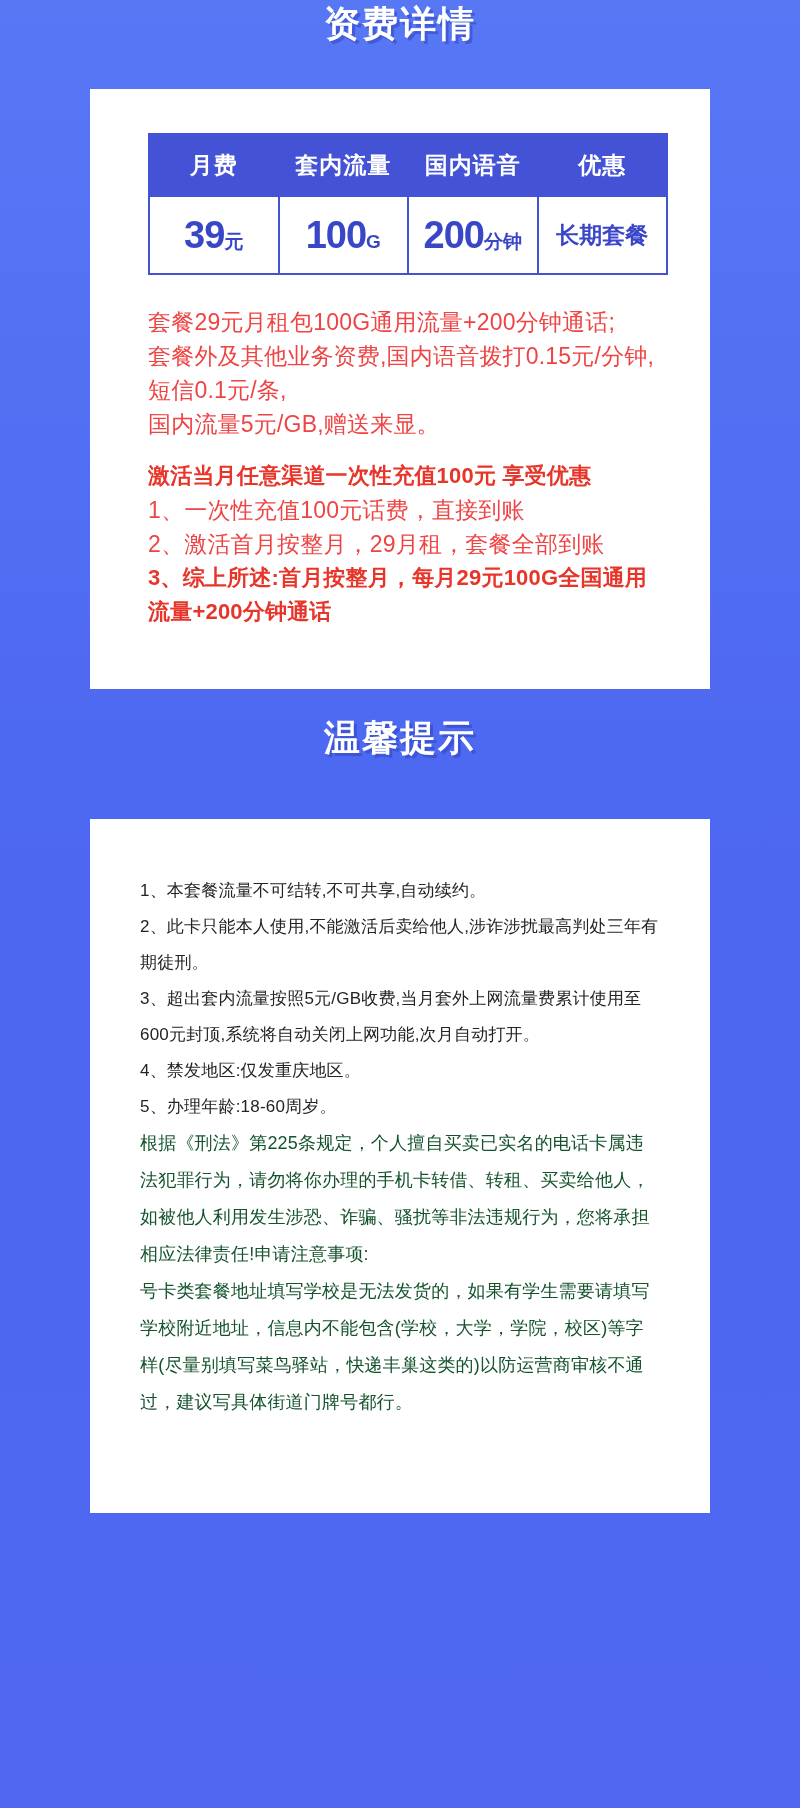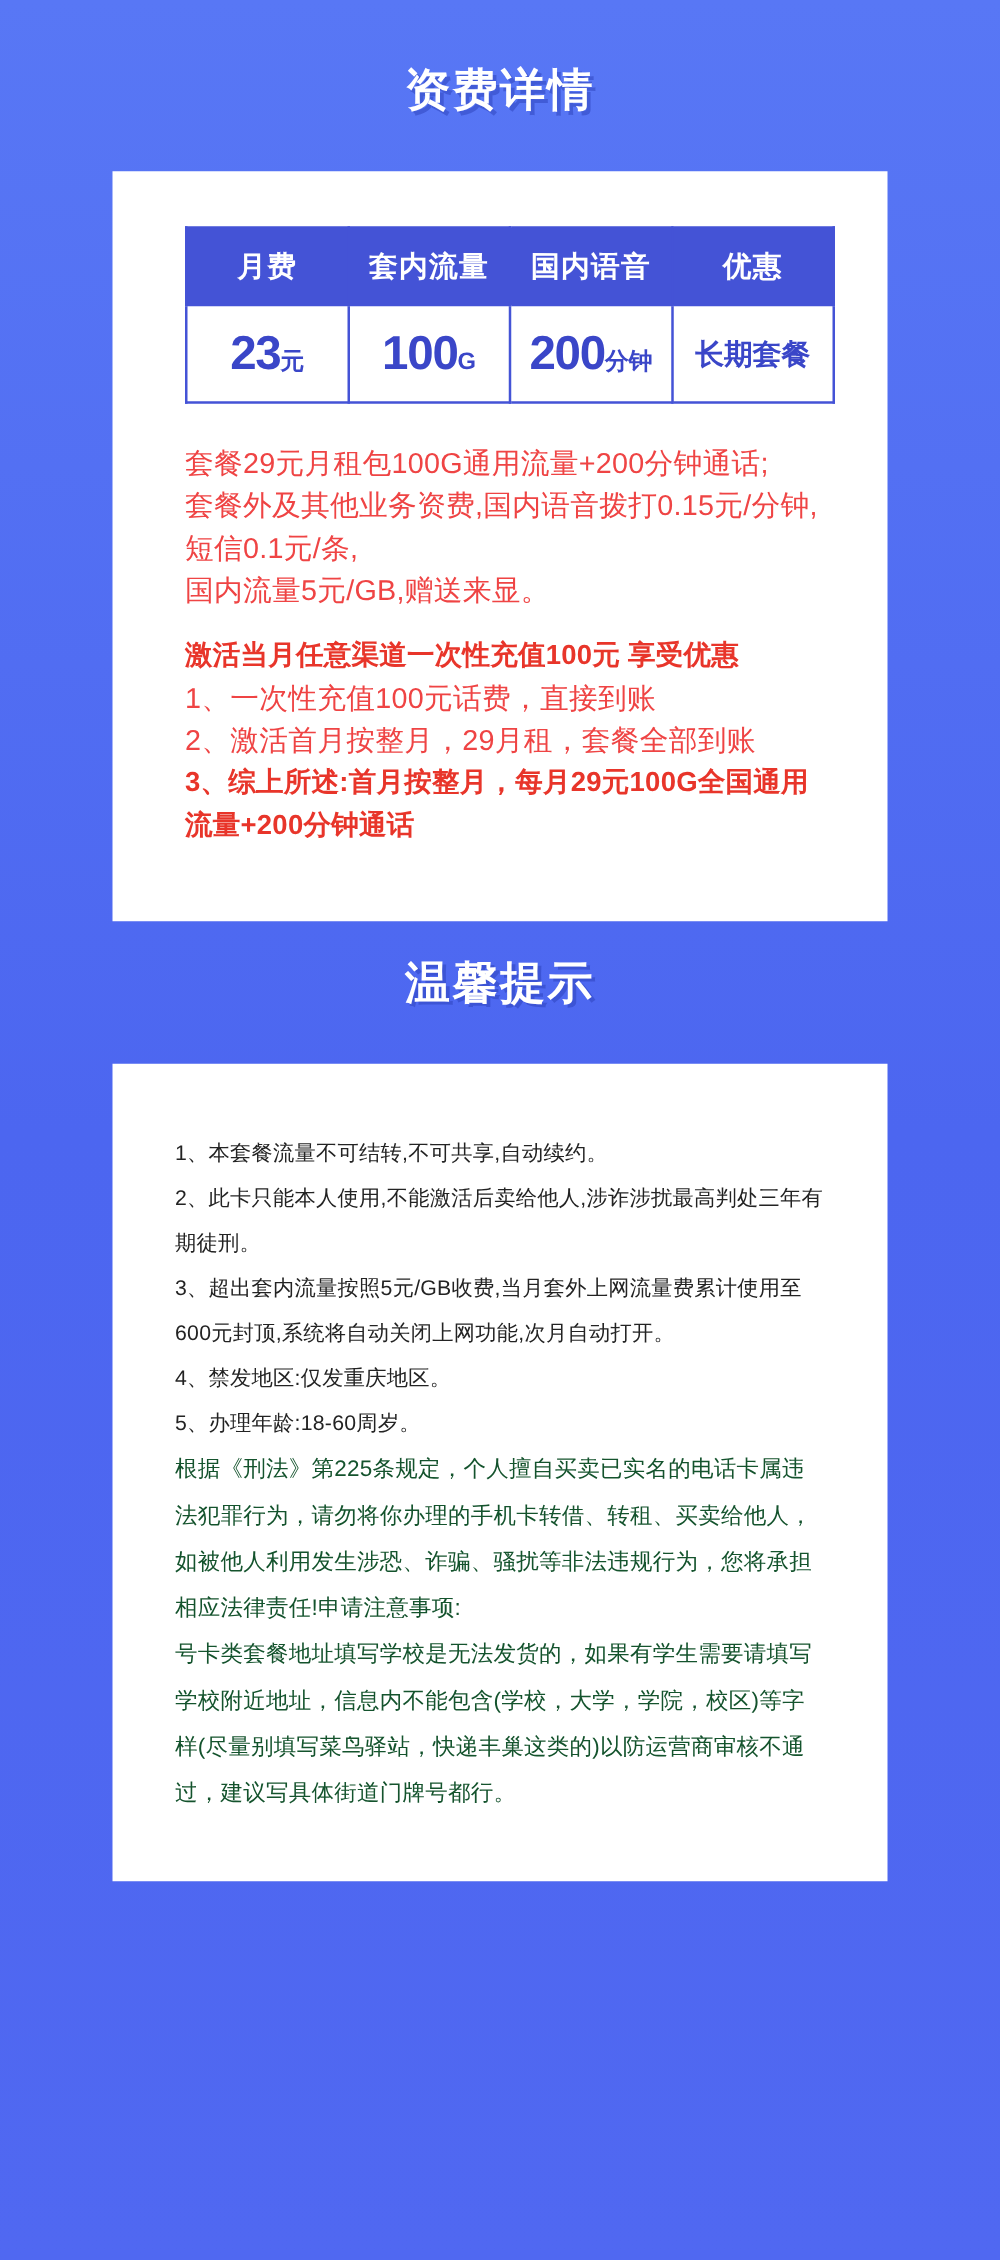--- a/index.html
+++ b/index.html
@@ -20,31 +20,31 @@
 
   
   .section-title {
     text-align: center;
     color: #ffffff;
     font-size: 36px;
     font-weight: bold;
     letter-spacing: 2px;
     text-shadow: 3px 3px 0 rgba(40, 60, 180, 0.45);
   }
-  #title-fee { padding-top: 48px; }
+  #title-fee { }
   #title-tips { padding-top: 25px; }
 
   
   .card {
     background: #ffffff;
     margin: 0 auto;
     width: 620px;
   }
   #fee-card { margin-top: 40px; padding: 44px 0 60px 16px; }
-  #tips-card { margin-top: 40px; padding: 54px 0 52px 0; }
+  #tips-card { margin-top: 56px; padding: 54px 0 92px 0; }
 
   
   .plan-table {
     width: 520px;
     margin: 0 auto;
     border-collapse: collapse;
     table-layout: fixed;
   }
   .plan-table th {
     background: #4453d6;
@@ -112,21 +112,21 @@
         <tr>
           <th>月费</th>
           <th>套内流量</th>
           <th>国内语音</th>
           <th>优惠</th>
         </tr>
       </thead>
       <tbody>
         <tr>
           <td>
-            <span class="val-num">23</span><span class="val-unit">元</span>
+            <span class="val-num">39</span><span class="val-unit">元</span>
           </td>
           <td>
             <span class="val-num">100</span><span class="val-unit">G</span>
           </td>
           <td>
             <span class="val-num">200</span><span class="val-unit">分钟</span>
           </td>
           <td>
             <span class="val-text">长期套餐</span>
           </td>

